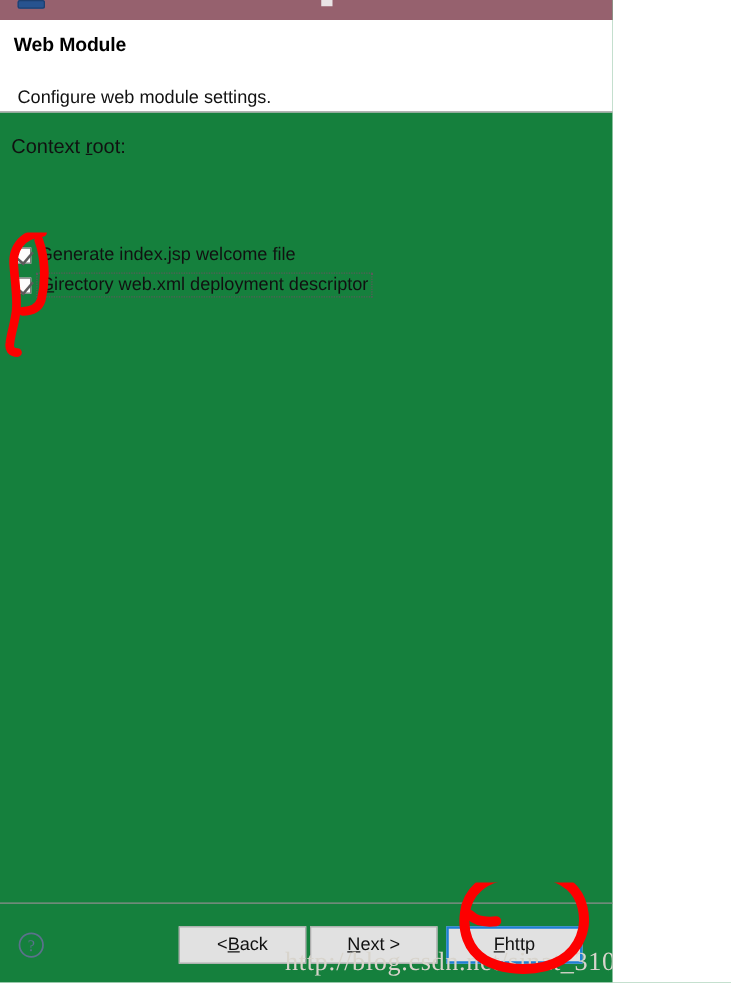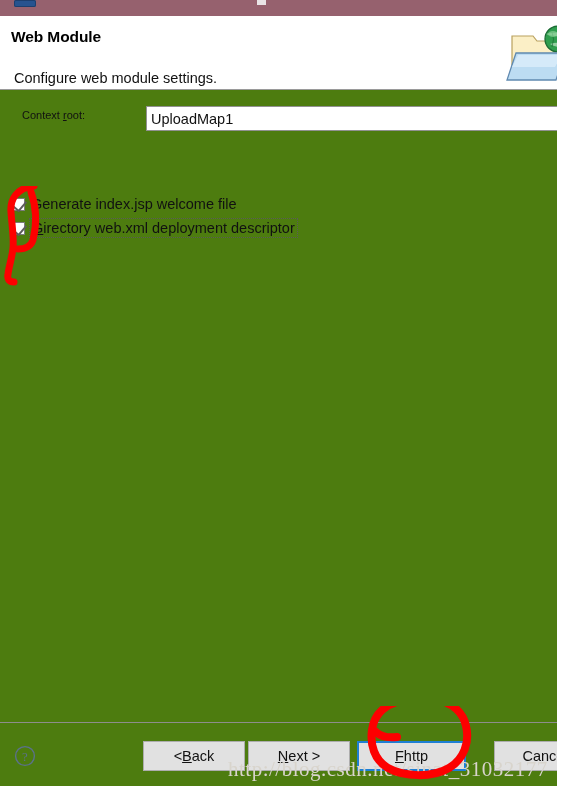--- a/index.html
+++ b/index.html
@@ -5,24 +5,24 @@
   html, body {
     margin: 0;
     padding: 0;
     background: #ffffff;
   }
   body {
     font-family: "Liberation Sans", sans-serif;
   }
   #dialog {
     position: relative;
-    width: 557px;
+    width: 490px;
     height: 786px;
     overflow: hidden;
-    background: #4d7c0f;
+    background: #15803d;
     font-family: "Liberation Sans", sans-serif;
     -webkit-font-smoothing: antialiased;
   }
 
   
   #titlebar {
     position: absolute;
     left: 0; top: 0;
     width: 585px;
     height: 16px;
@@ -88,23 +88,23 @@
     position: absolute;
     left: 0;
     width: 585px;
     height: 26px;
   }
   #row-context  { top: 106px; }
   #row-content  { top: 136px; }
 
   .form-label {
     position: absolute;
-    left: 22px;
+    left: 9px;
     top: 3px;
-    font-size: 11px;
+    font-size: 16px;
     color: #111111;
     white-space: nowrap;
   }
   .form-label u { text-decoration: underline; }
 
   .form-input {
     position: absolute;
     top: 0;
     height: 25px;
     box-sizing: border-box;
@@ -249,21 +249,20 @@
         <ellipse cx="50" cy="14" rx="5" ry="3" fill="#7ec98d" opacity="0.8"></ellipse>
 
         <path d="M13 33 L62 33 L53 60 L4 60 Z" fill="#bcdcf2" stroke="#5f89b0" stroke-width="1.3"></path>
         <path d="M15 35 L59 35 L52 47 L9 47 Z" fill="#d9ecfa" opacity="0.85"></path>
       </svg>
     </div>
   </div>
 
   <div class="form-row" id="row-context">
     <label class="form-label" for="input-context"><span>Context </span><u>r</u><span>oot:</span></label>
-    <input class="form-input" id="input-context" type="text" value="UploadMap1" style="">
   </div>
 
 
   <div class="check-row" id="check-row-index">
     <span class="checkbox">
       <span class="tick"></span>
     </span>
     <span class="check-label"><span>G</span><u></u><span>enerate index.jsp welcome file</span></span>
   </div>
 

